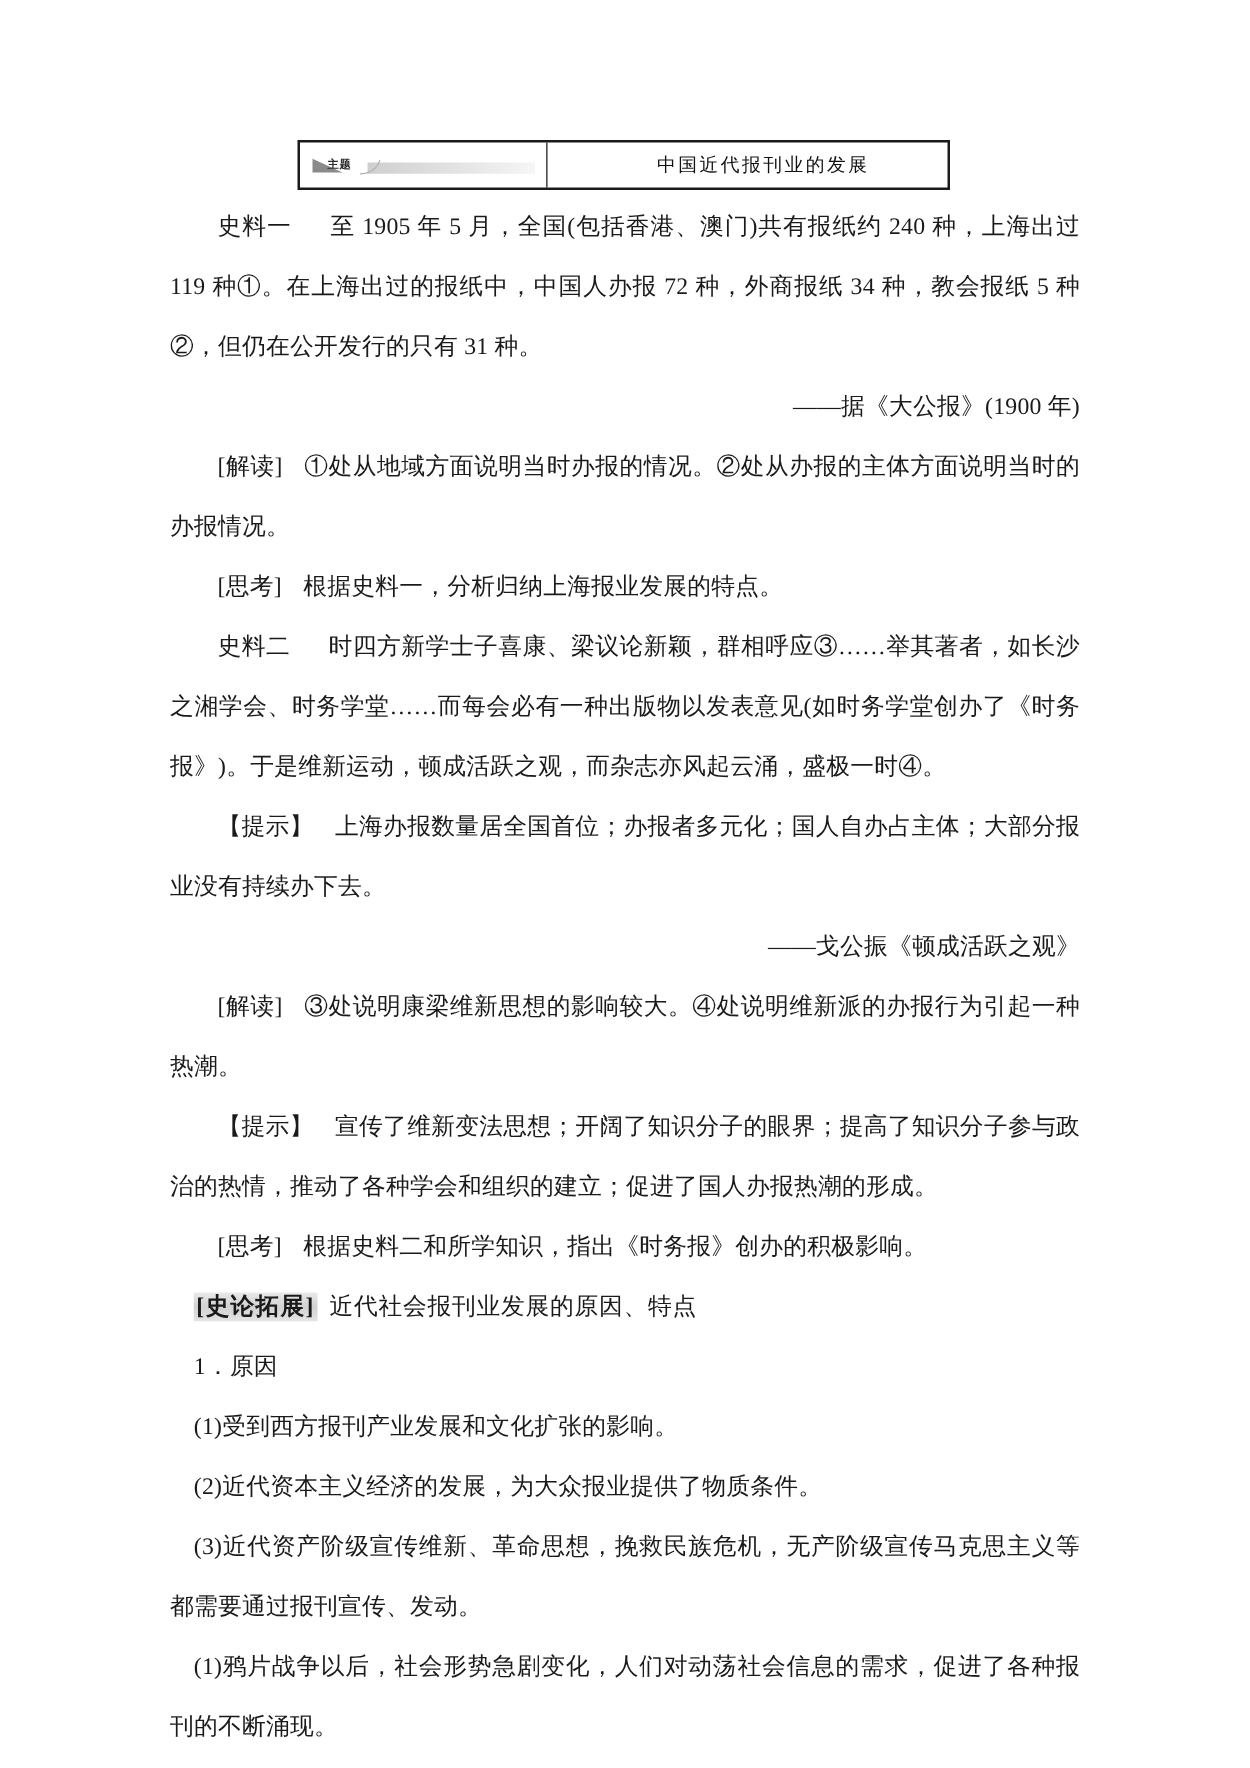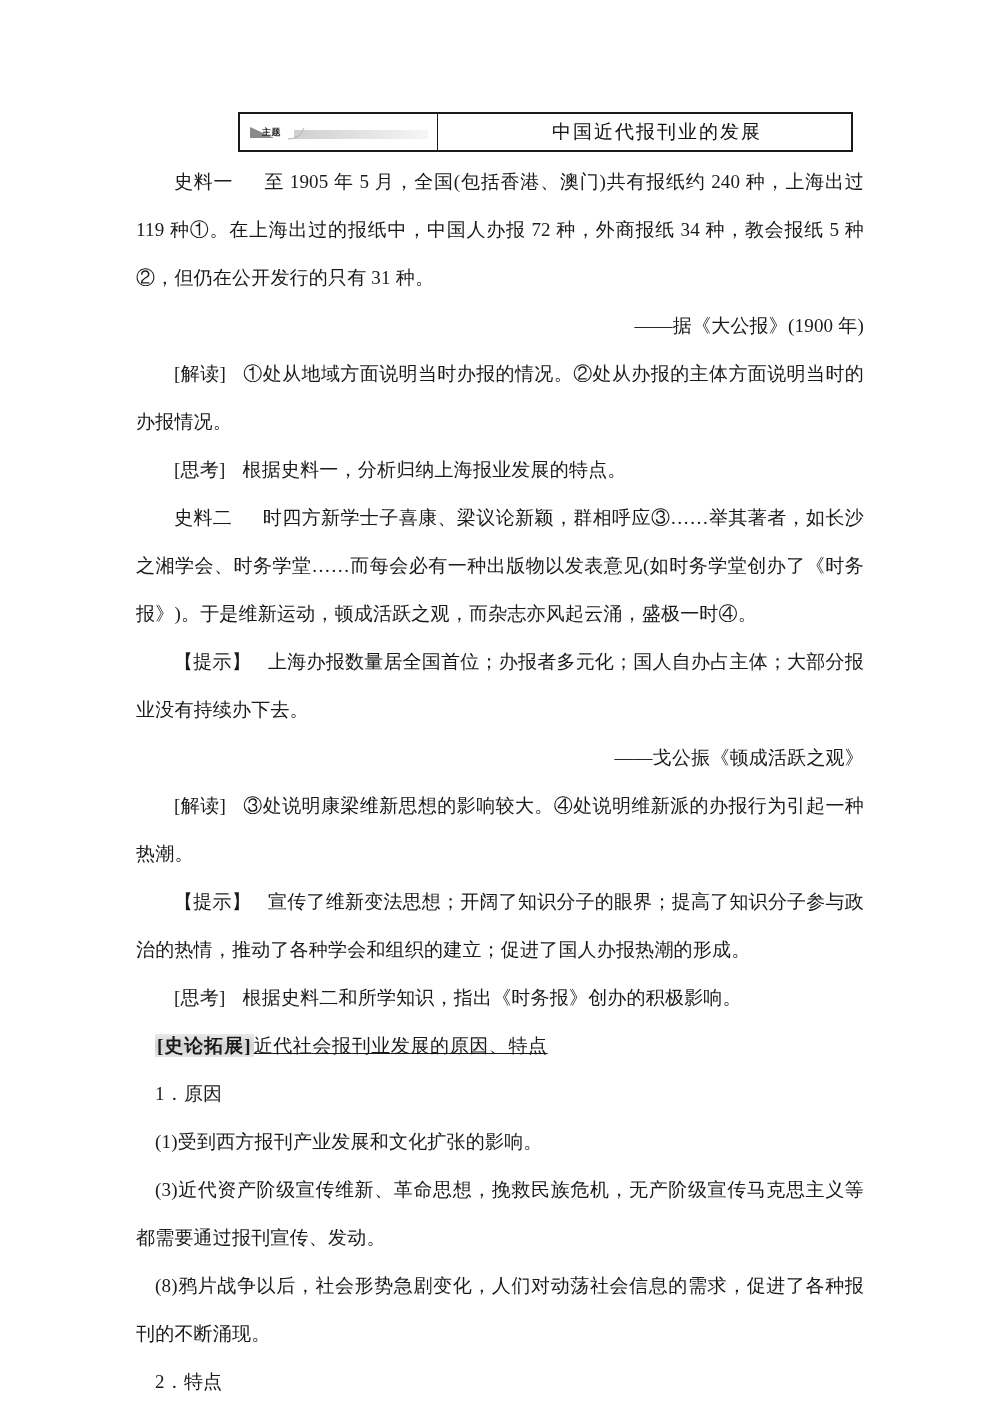--- a/index.html
+++ b/index.html
@@ -23,21 +23,21 @@
     height: 1414px;
     box-sizing: border-box;
     padding: 0;
   }
 
   
   .topic-box {
     position: absolute;
     left: 238px;
     top: 112px;
-    width: 615px;
+    width: 522px;
     height: 40px;
     border: 2px solid #1a1a1a;
     display: flex;
     box-sizing: border-box;
     background: #fff;
   }
   .topic-left {
     width: 198px;
     border-right: 1.5px solid #1a1a1a;
     box-sizing: border-box;
@@ -65,21 +65,21 @@
     line-height: 14px;
     z-index: 3;
   }
   .topic-right {
     flex: 1;
     display: flex;
     align-items: center;
     justify-content: center;
   }
   .topic-title {
-    font-size: 19px;
+    font-size: 15px;
     letter-spacing: 2px;
     color: #111;
     margin-left: 25px;
   }
 
   
   .body-text {
     position: absolute;
     left: 136px;
     top: 158px;
@@ -111,22 +111,22 @@
     padding: 1px 2px;
     letter-spacing: 1px;
   }
   .extend-line {
     font-size: 19px;
     line-height: 48px;
     text-indent: 1em;
     margin: 0;
   }
   .extend-title {
+    margin-left: 10px;
     letter-spacing: 0.6px;
-    text-decoration: underline;
   }
 </style>
 </head>
 <body>
 
 <div class="page">
 
   <div class="topic-box">
     <div class="topic-left">
       <svg class="topic-ribbon" viewBox="0 0 180 18" preserveAspectRatio="none">
@@ -167,19 +167,20 @@
     <p class="para indent2"><span class="lbl">[解读]</span><span class="gap-sm"></span><span>③处说明康梁维新思想的影响较大。④处说明维新派的办报行为引起一种热潮。</span></p>
 
     <p class="para indent2"><span class="lbl">【提示】</span><span class="gap-sm"></span><span>宣传了维新变法思想；开阔了知识分子的眼界；提高了知识分子参与政治的热情，推动了各种学会和组织的建立；促进了国人办报热潮的形成。</span></p>
 
     <p class="para indent2"><span class="lbl">[思考]</span><span class="gap-sm"></span><span>根据史料二和所学知识，指出《时务报》创办的积极影响。</span></p>
 
     <p class="extend-line"><span class="tag-extend">[史论拓展]</span><span class="extend-title">近代社会报刊业发展的原因、特点</span></p>
 
     <p class="para indent1">1．原因</p>
     <p class="para indent1">(1)受到西方报刊产业发展和文化扩张的影响。</p>
+    <p class="para indent1">(2)近代资本主义经济的发展，为大众报业提供了物质条件。</p>
     <p class="para indent1">(3)近代资产阶级宣传维新、革命思想，挽救民族危机，无产阶级宣传马克思主义等都需要通过报刊宣传、发动。</p>
-    <p class="para indent1">(8)鸦片战争以后，社会形势急剧变化，人们对动荡社会信息的需求，促进了各种报刊的不断涌现。</p>
+    <p class="para indent1">(1)鸦片战争以后，社会形势急剧变化，人们对动荡社会信息的需求，促进了各种报刊的不断涌现。</p>
 
     <p class="para indent1">2．特点</p>
 
   </div>
 </div>
 
 </body></html>

